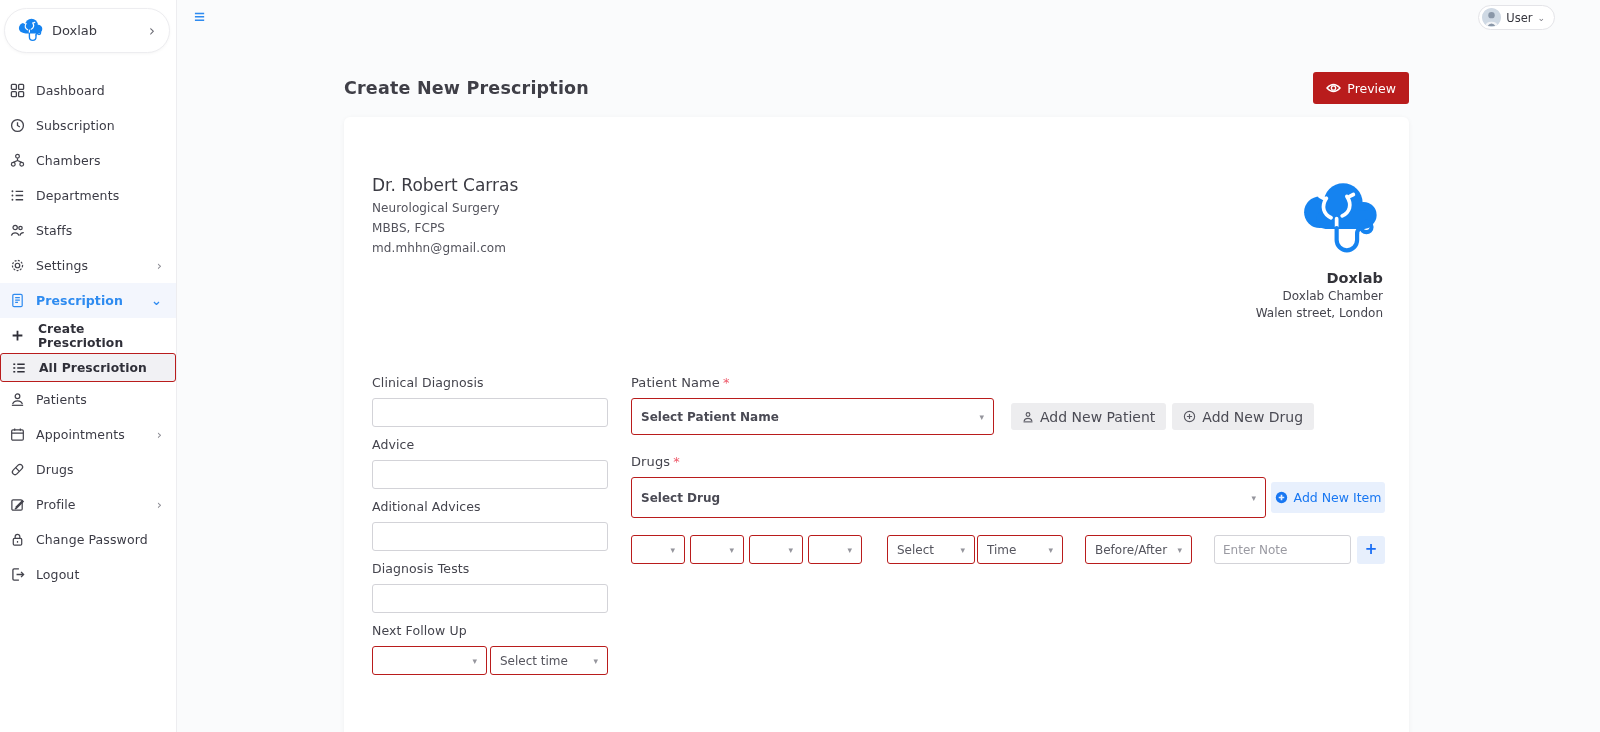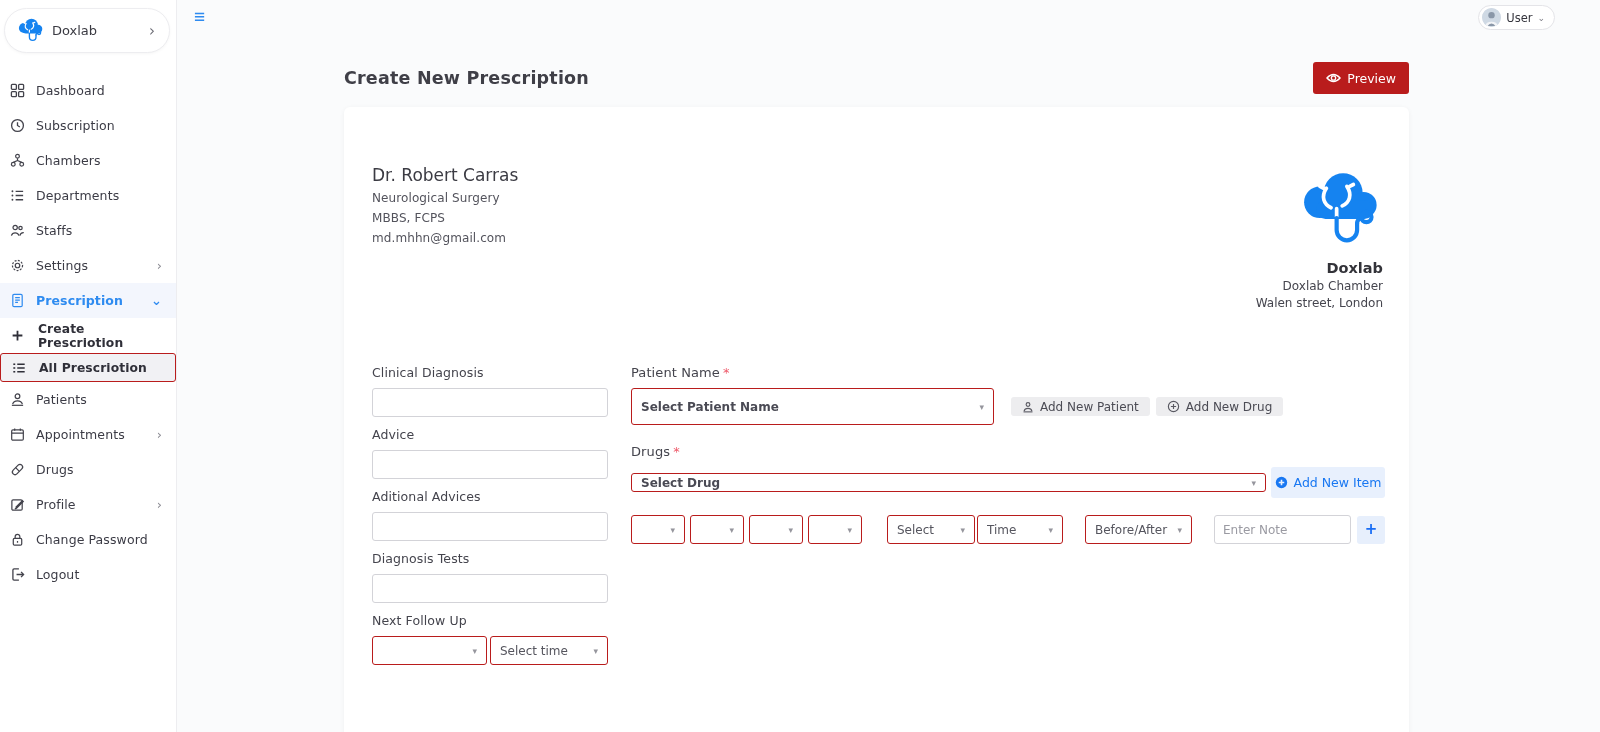--- a/index.html
+++ b/index.html
@@ -28,21 +28,21 @@
   
   .main { flex:1; position:relative; height:100%; overflow:hidden; }
   .topbar { height:40px; position:relative; }
   .hamburger { position:absolute; left:17px; top:7px; color:#2e8bf0; font-size:19px; font-weight:bold; background:none; border:none; cursor:pointer; line-height:1; }
   .user-pill { position:absolute; right:45px; top:5px; height:25px; display:flex; align-items:center; gap:5px; border:1px solid #e4e4e8; border-radius:13px; background:#fff; padding:2px 9px 2px 3px; cursor:pointer; }
   .user-pill .uname { font-size:11.5px; color:#35353d; }
   .user-pill .ucaret { font-size:9px; color:#7c7c85; }
   .avatar { width:19px; height:19px; border-radius:50%; overflow:hidden; background:#d7dde6; display:flex; align-items:flex-end; justify-content:center; }
 
   .content { margin-left:167px; width:1065px; }
-  .title-row { display:flex; justify-content:space-between; align-items:center; margin-top:22px; }
+  .title-row { display:flex; justify-content:space-between; align-items:center; margin-top:32px; }
   .page-title { font-size:17.5px; font-weight:600; color:#3f3f47; letter-spacing:.2px; }
   .btn-preview { display:flex; align-items:center; gap:6px; background:#b91c1c; color:#fff; border:none; border-radius:3px; height:32px; padding:0 13px; font-size:12.5px; font-family:inherit; cursor:pointer; }
 
   .card { margin-top:13px; background:#fff; border-radius:6px; box-shadow:0 1px 5px rgba(0,0,0,.05); min-height:640px; padding:58px 26px 40px 28px; }
   .card-head { display:flex; justify-content:space-between; }
   .doc-name { font-size:17px; font-weight:500; color:#3b3b43; }
   .doc-line { font-size:12px; color:#53535c; margin-top:6px; letter-spacing:.1px; }
   .clinic { display:flex; flex-direction:column; align-items:flex-end; text-align:right; }
   .clinic .lg-big { width:93px; height:93px; margin-right:-2px; }
   .clinic-name { font-size:14.5px; font-weight:600; color:#333339; margin-top:2px; }
@@ -61,24 +61,24 @@
   .sel { display:flex; align-items:center; justify-content:space-between; border:1px solid #b91c1c; border-radius:3px; background:#fff; height:29px; padding:0 9px; cursor:pointer; }
   .sel .ph { font-size:12px; color:#4a4a54; font-weight:600; white-space:nowrap; overflow:hidden; }
   .sel .ph.lt { font-weight:400; color:#55555e; }
   .sel .caret { font-size:9px; color:#95959d; margin-left:6px; flex:none; }
   .followup-row { display:flex; gap:3px; }
   .sel.fu1 { width:115px; flex:none; }
   .sel.fu2 { flex:1; }
 
   .prow { display:flex; align-items:center; }
   .sel.patient { width:363px; height:37px; flex:none; }
-  .btn-gray { display:flex; align-items:center; gap:6px; background:#ededef; border:none; border-radius:3px; height:19px; padding:0 11px; font-size:12px; color:#4b4b54; font-family:inherit; cursor:pointer; white-space:nowrap;text-align:right; }
+  .btn-gray { display:flex; align-items:center; gap:6px; background:#ededef; border:none; border-radius:3px; height:27px; padding:0 11px; font-size:14px; color:#4b4b54; font-family:inherit; cursor:pointer; white-space:nowrap;text-align:right; }
   .btn-gray .gi { display:flex; color:#5a5a63; }
   .gap17 { width:17px; flex:none; } .gap6 { width:6px; flex:none; }
-  .sel.drug { flex:1; height:19px; }
+  .sel.drug { flex:1; height:41px; }
   .btn-item { display:flex; align-items:center; justify-content:center; gap:6px; width:114px; height:31px; flex:none; margin-left:5px; background:#e8f0fd; color:#1877f2; border:none; border-radius:3px; font-size:12.5px; font-family:inherit; cursor:pointer; }
   .drugs-group { margin-top:19px; }
   .mini-row { display:flex; align-items:center; margin-top:17px; }
   .sel.mini { width:54px; flex:none; justify-content:flex-end; margin-right:5px; }
   .sel.dose { width:88px; flex:none; margin-left:20px; margin-right:2px; }
   .sel.time { width:86px; flex:none; }
   .sel.meal { width:107px; flex:none; margin-left:22px; }
   .tin.note { width:137px; flex:none; margin-left:22px; height:29px; }
   .btn-plus { width:28px; height:28px; flex:none; margin-left:6px; background:#e7effc; color:#1a6ef5; border:none; border-radius:3px; font-size:15px; font-weight:bold; font-family:inherit; cursor:pointer; line-height:1; }
 </style>

